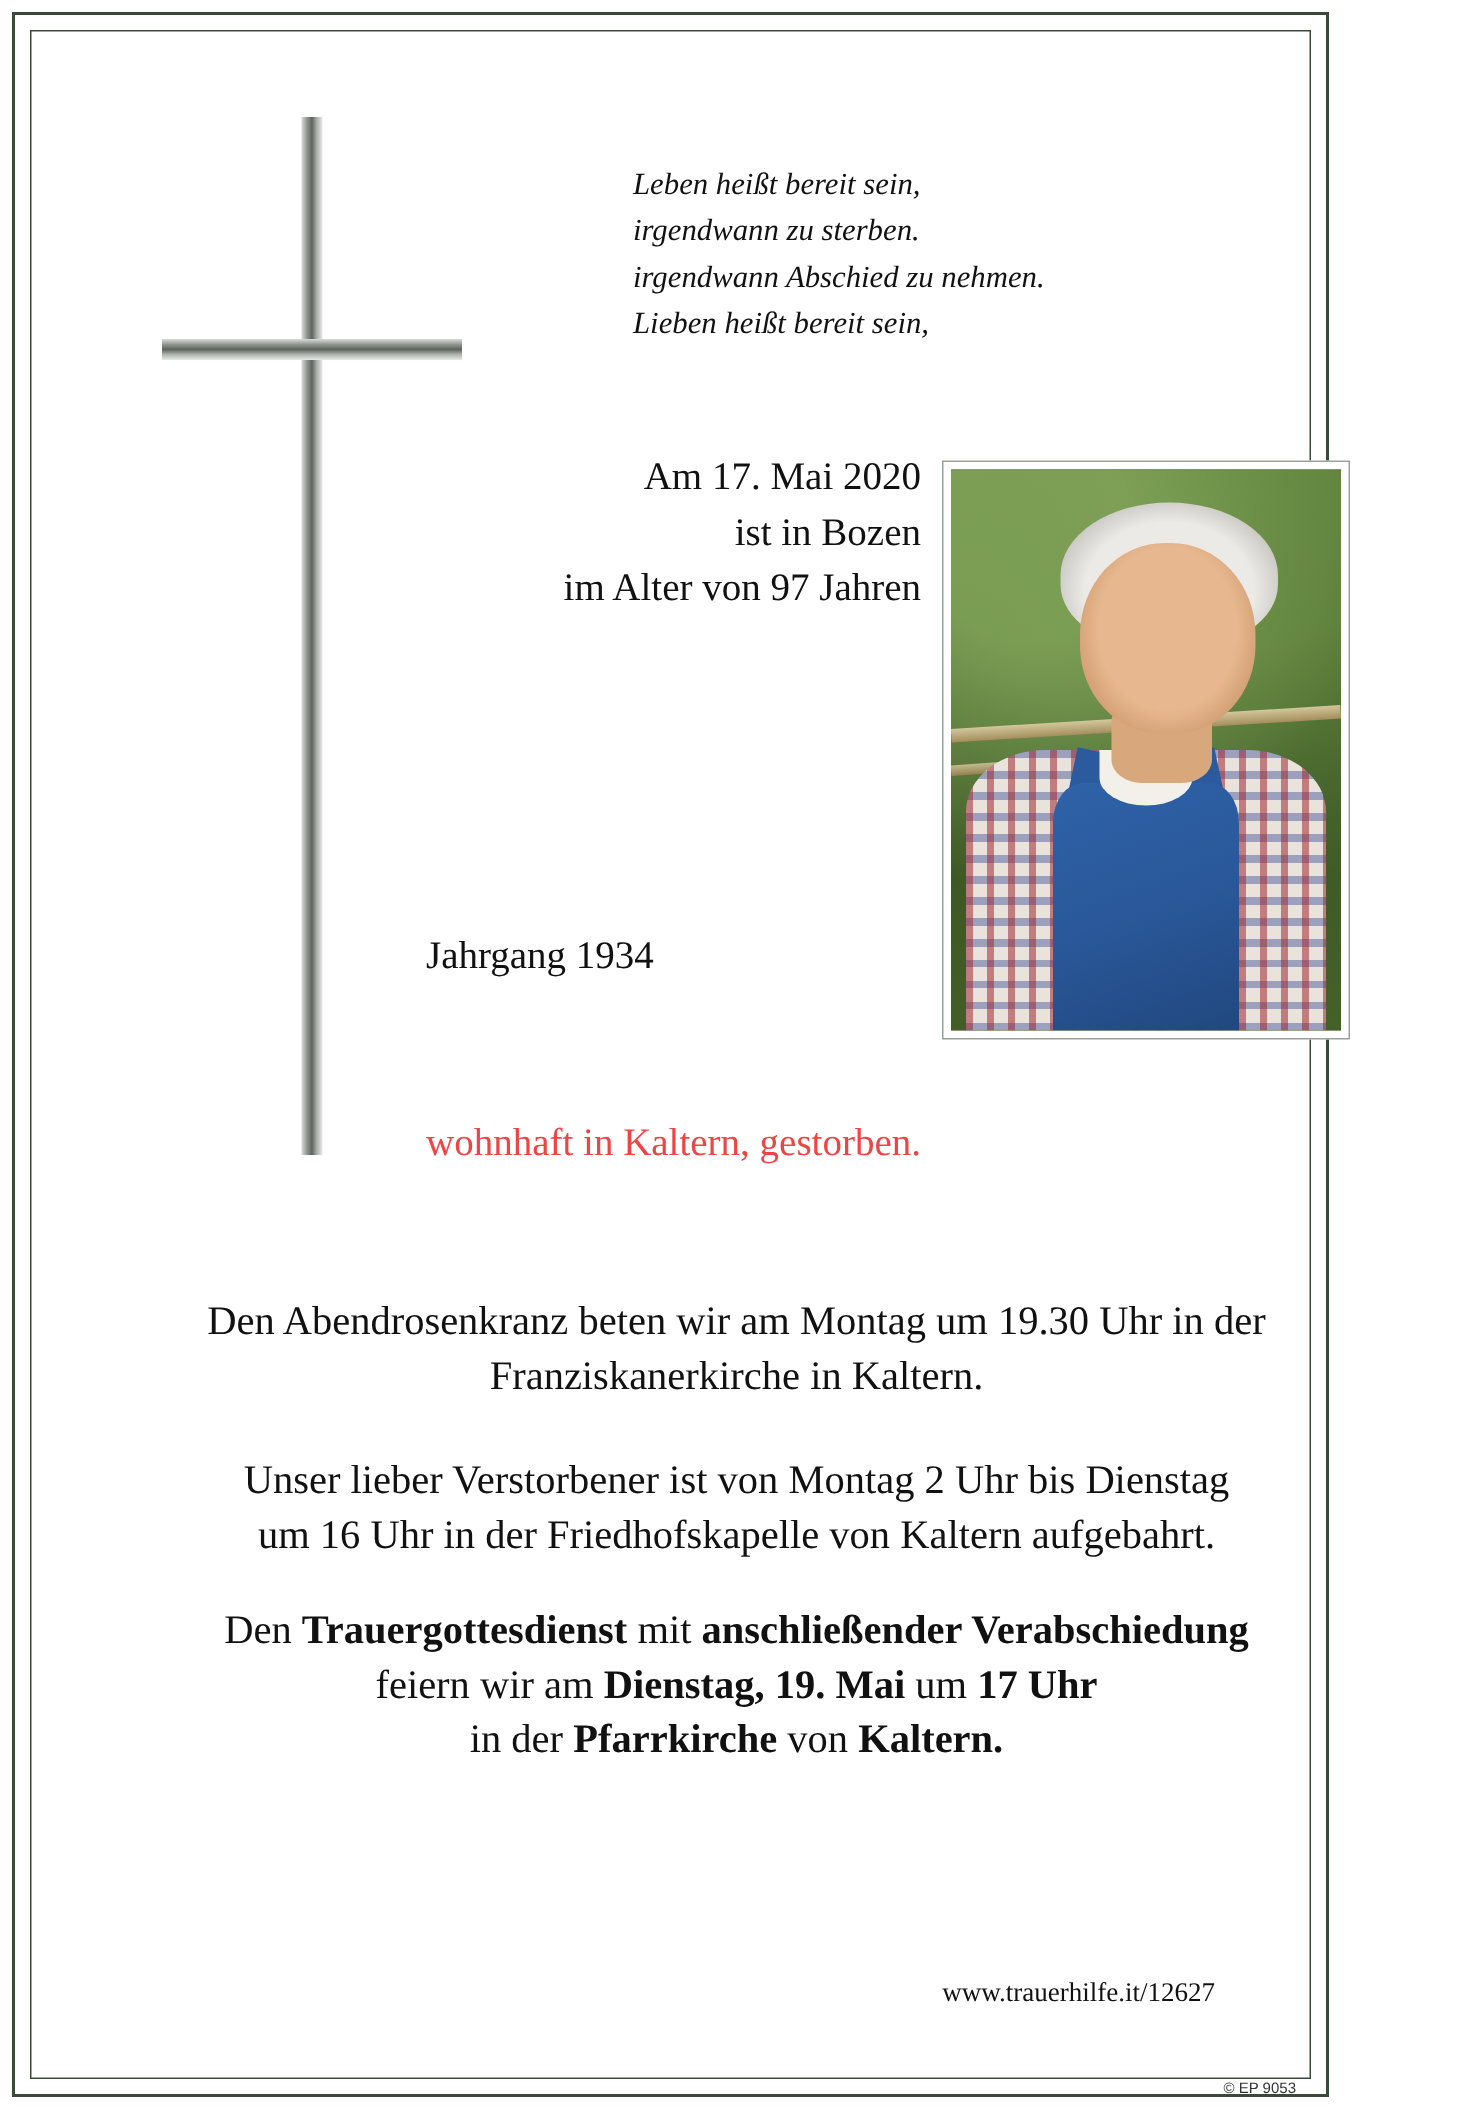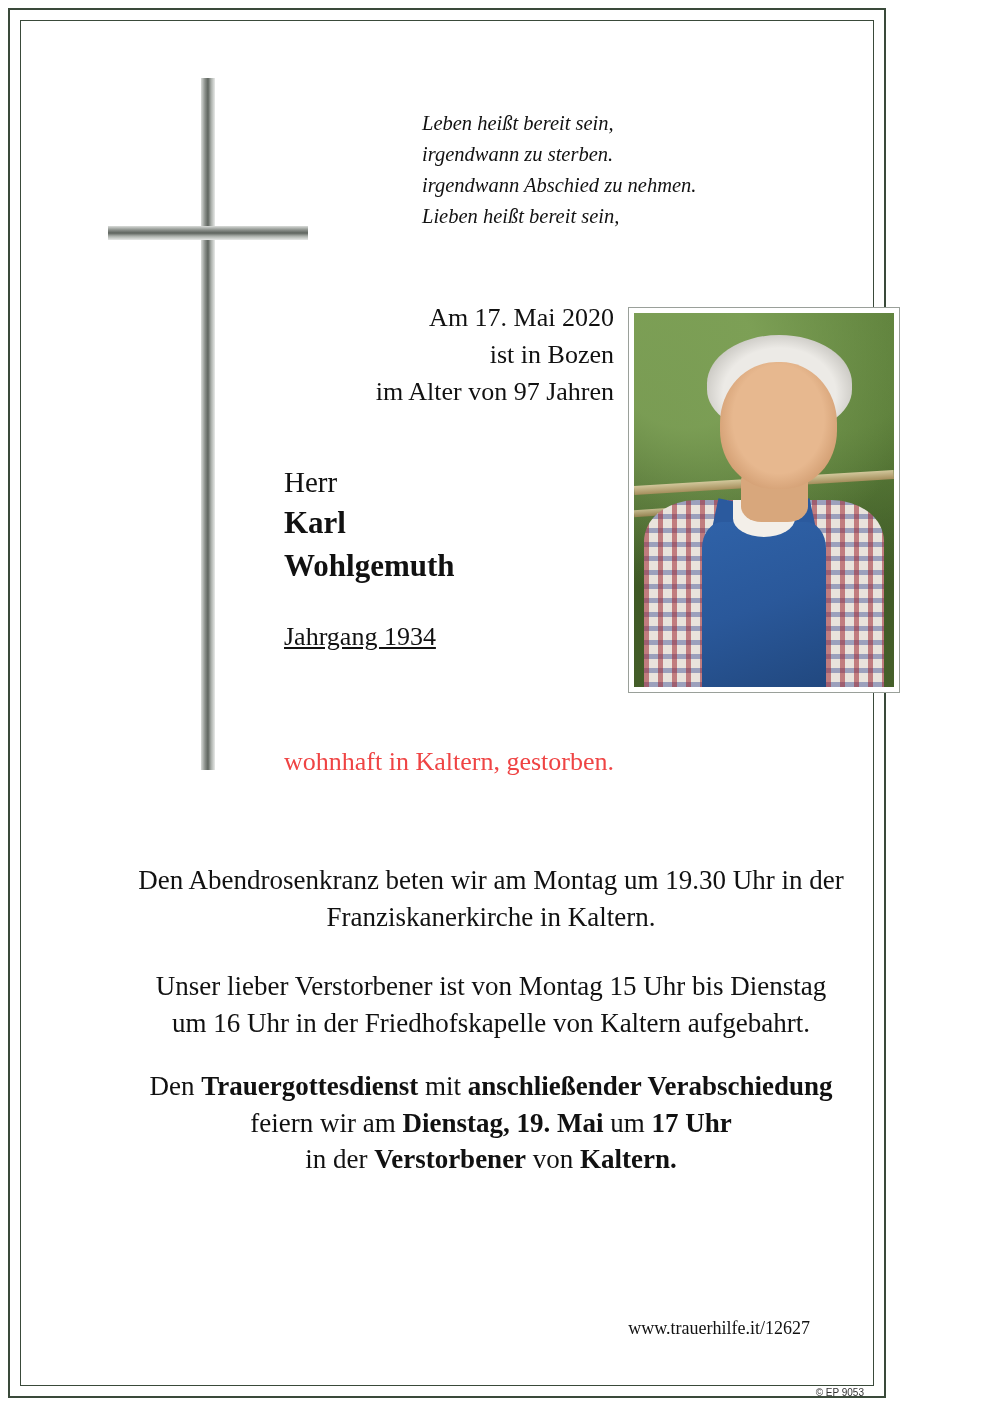--- a/index.html
+++ b/index.html
@@ -105,21 +105,20 @@
   .name-block .herr { font-weight: normal; }
   .name-block .fn, .name-block .ln { font-weight: bold; font-size: 31px; }
 
   .jahrgang {
     position: absolute;
     left: 284px;
     top: 622px;
     font-size: 26px;
     color: #111;
     white-space: nowrap;
-    text-decoration: underline;
   }
 
   .wohnhaft {
     position: absolute;
     left: 284px;
     top: 747px;
     font-size: 26px;
     color: #ef4444;
     white-space: nowrap;
   }
@@ -299,25 +298,20 @@
     <div>irgendwann Abschied zu nehmen.</div>
     <div>Lieben heißt bereit sein,</div>
   </div>
 
   <div class="intro">
     <div>Am 17. Mai 2020</div>
     <div>ist in Bozen</div>
     <div>im Alter von 97 Jahren</div>
   </div>
 
-  <div class="name-block">
-    <div class="herr">Herr</div>
-    <div class="fn">Karl</div>
-    <div class="ln">Wohlgemuth</div>
-  </div>
 
   <div class="jahrgang">Jahrgang 1934</div>
 
   <div class="wohnhaft">wohnhaft in Kaltern, gestorben.</div>
 
   <div class="photo-wrap">
     <div class="photo">
       <div class="bg"></div>
       <div class="rail"></div>
       <div class="rail2"></div>
@@ -331,32 +325,32 @@
       <div class="face"></div>
     </div>
   </div>
 
   <div class="para p1">
     <div>Den Abendrosenkranz beten wir am Montag um 19.30 Uhr in der</div>
     <div>Franziskanerkirche in Kaltern.</div>
   </div>
 
   <div class="para p2">
-    <div>Unser lieber Verstorbener ist von Montag 15 Uhr bis Dienstag</div>
+    <div>Unser lieber Verstorbener ist von Montag 2 Uhr bis Dienstag</div>
     <div>um 16 Uhr in der Friedhofskapelle von Kaltern aufgebahrt.</div>
   </div>
 
   <div class="para p3">
     <div>
       <span>Den </span><b>Trauergottesdienst</b><span> mit </span><b>anschließender Verabschiedung</b>
     </div>
     <div>
       <span>feiern wir am </span><b>Dienstag, 19. Mai</b><span> um </span><b>17 Uhr</b>
     </div>
     <div>
-      <span>in der </span><b>Verstorbener</b><span> von </span><b>Kaltern.</b>
+      <span>in der </span><b>Pfarrkirche</b><span> von </span><b>Kaltern.</b>
     </div>
   </div>
 
   <div class="url">www.trauerhilfe.it/12627</div>
   <div class="copyright">© EP 9053</div>
 
 </div>
 
 </body></html>

